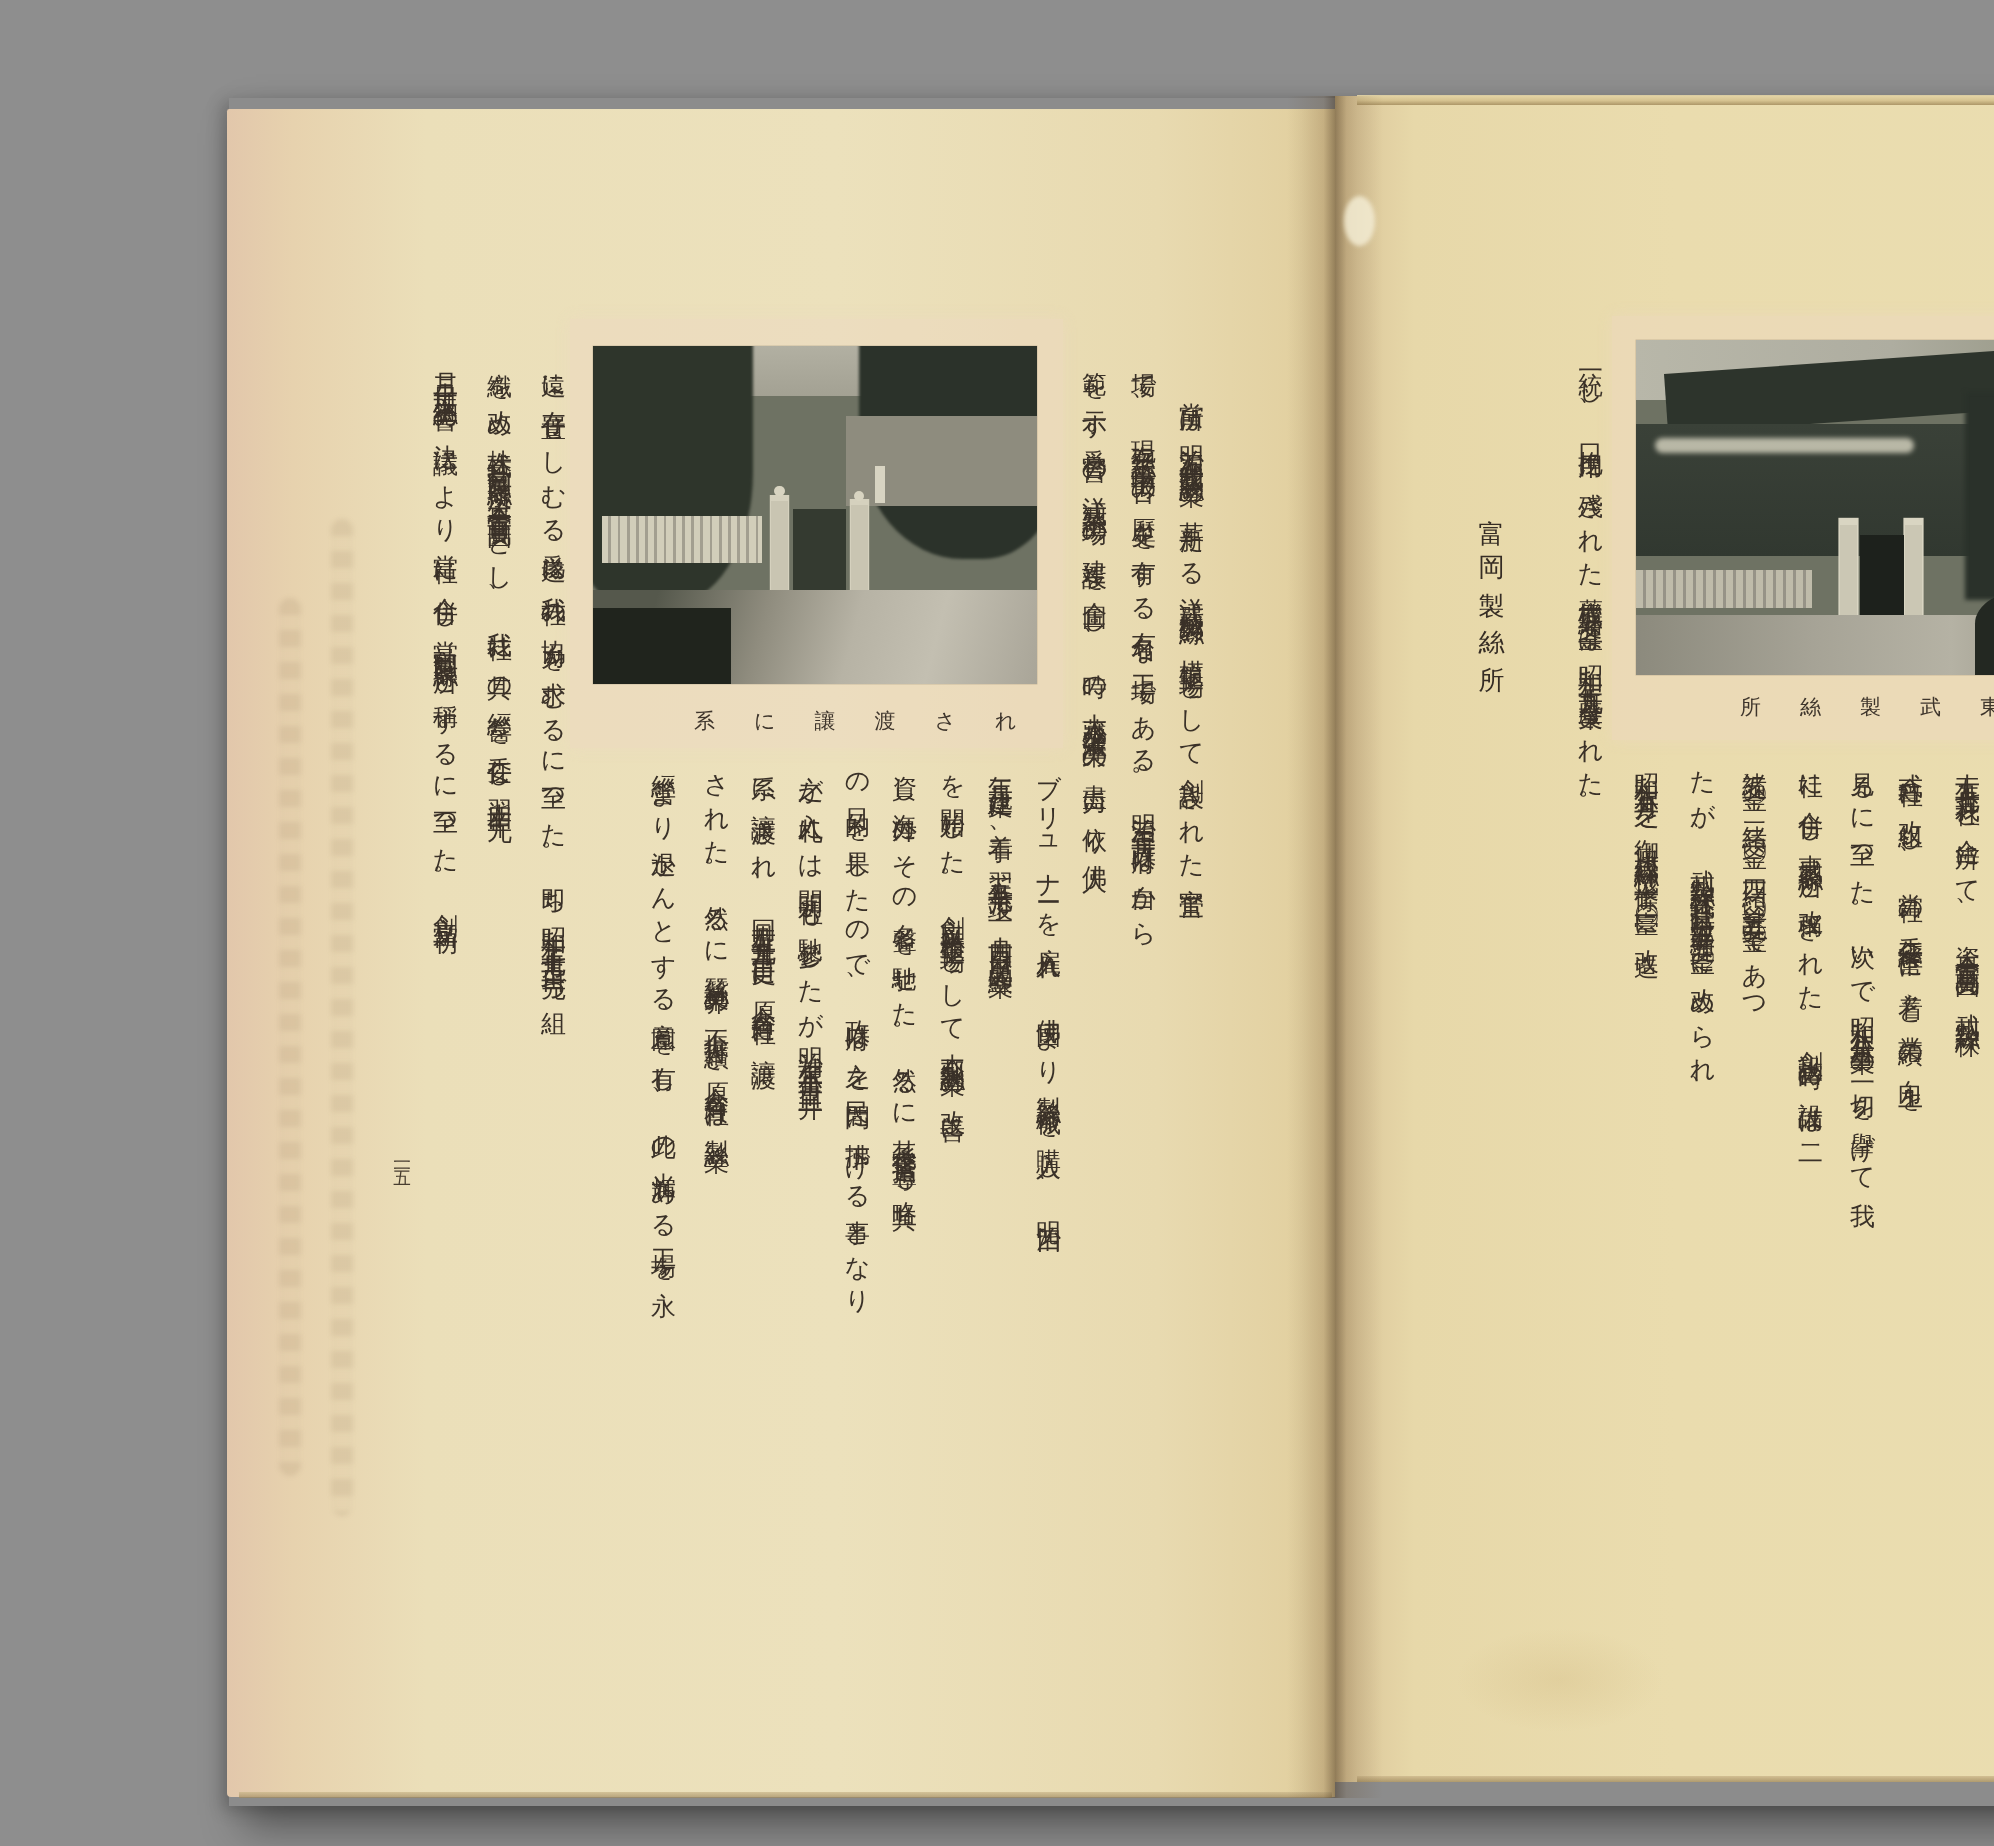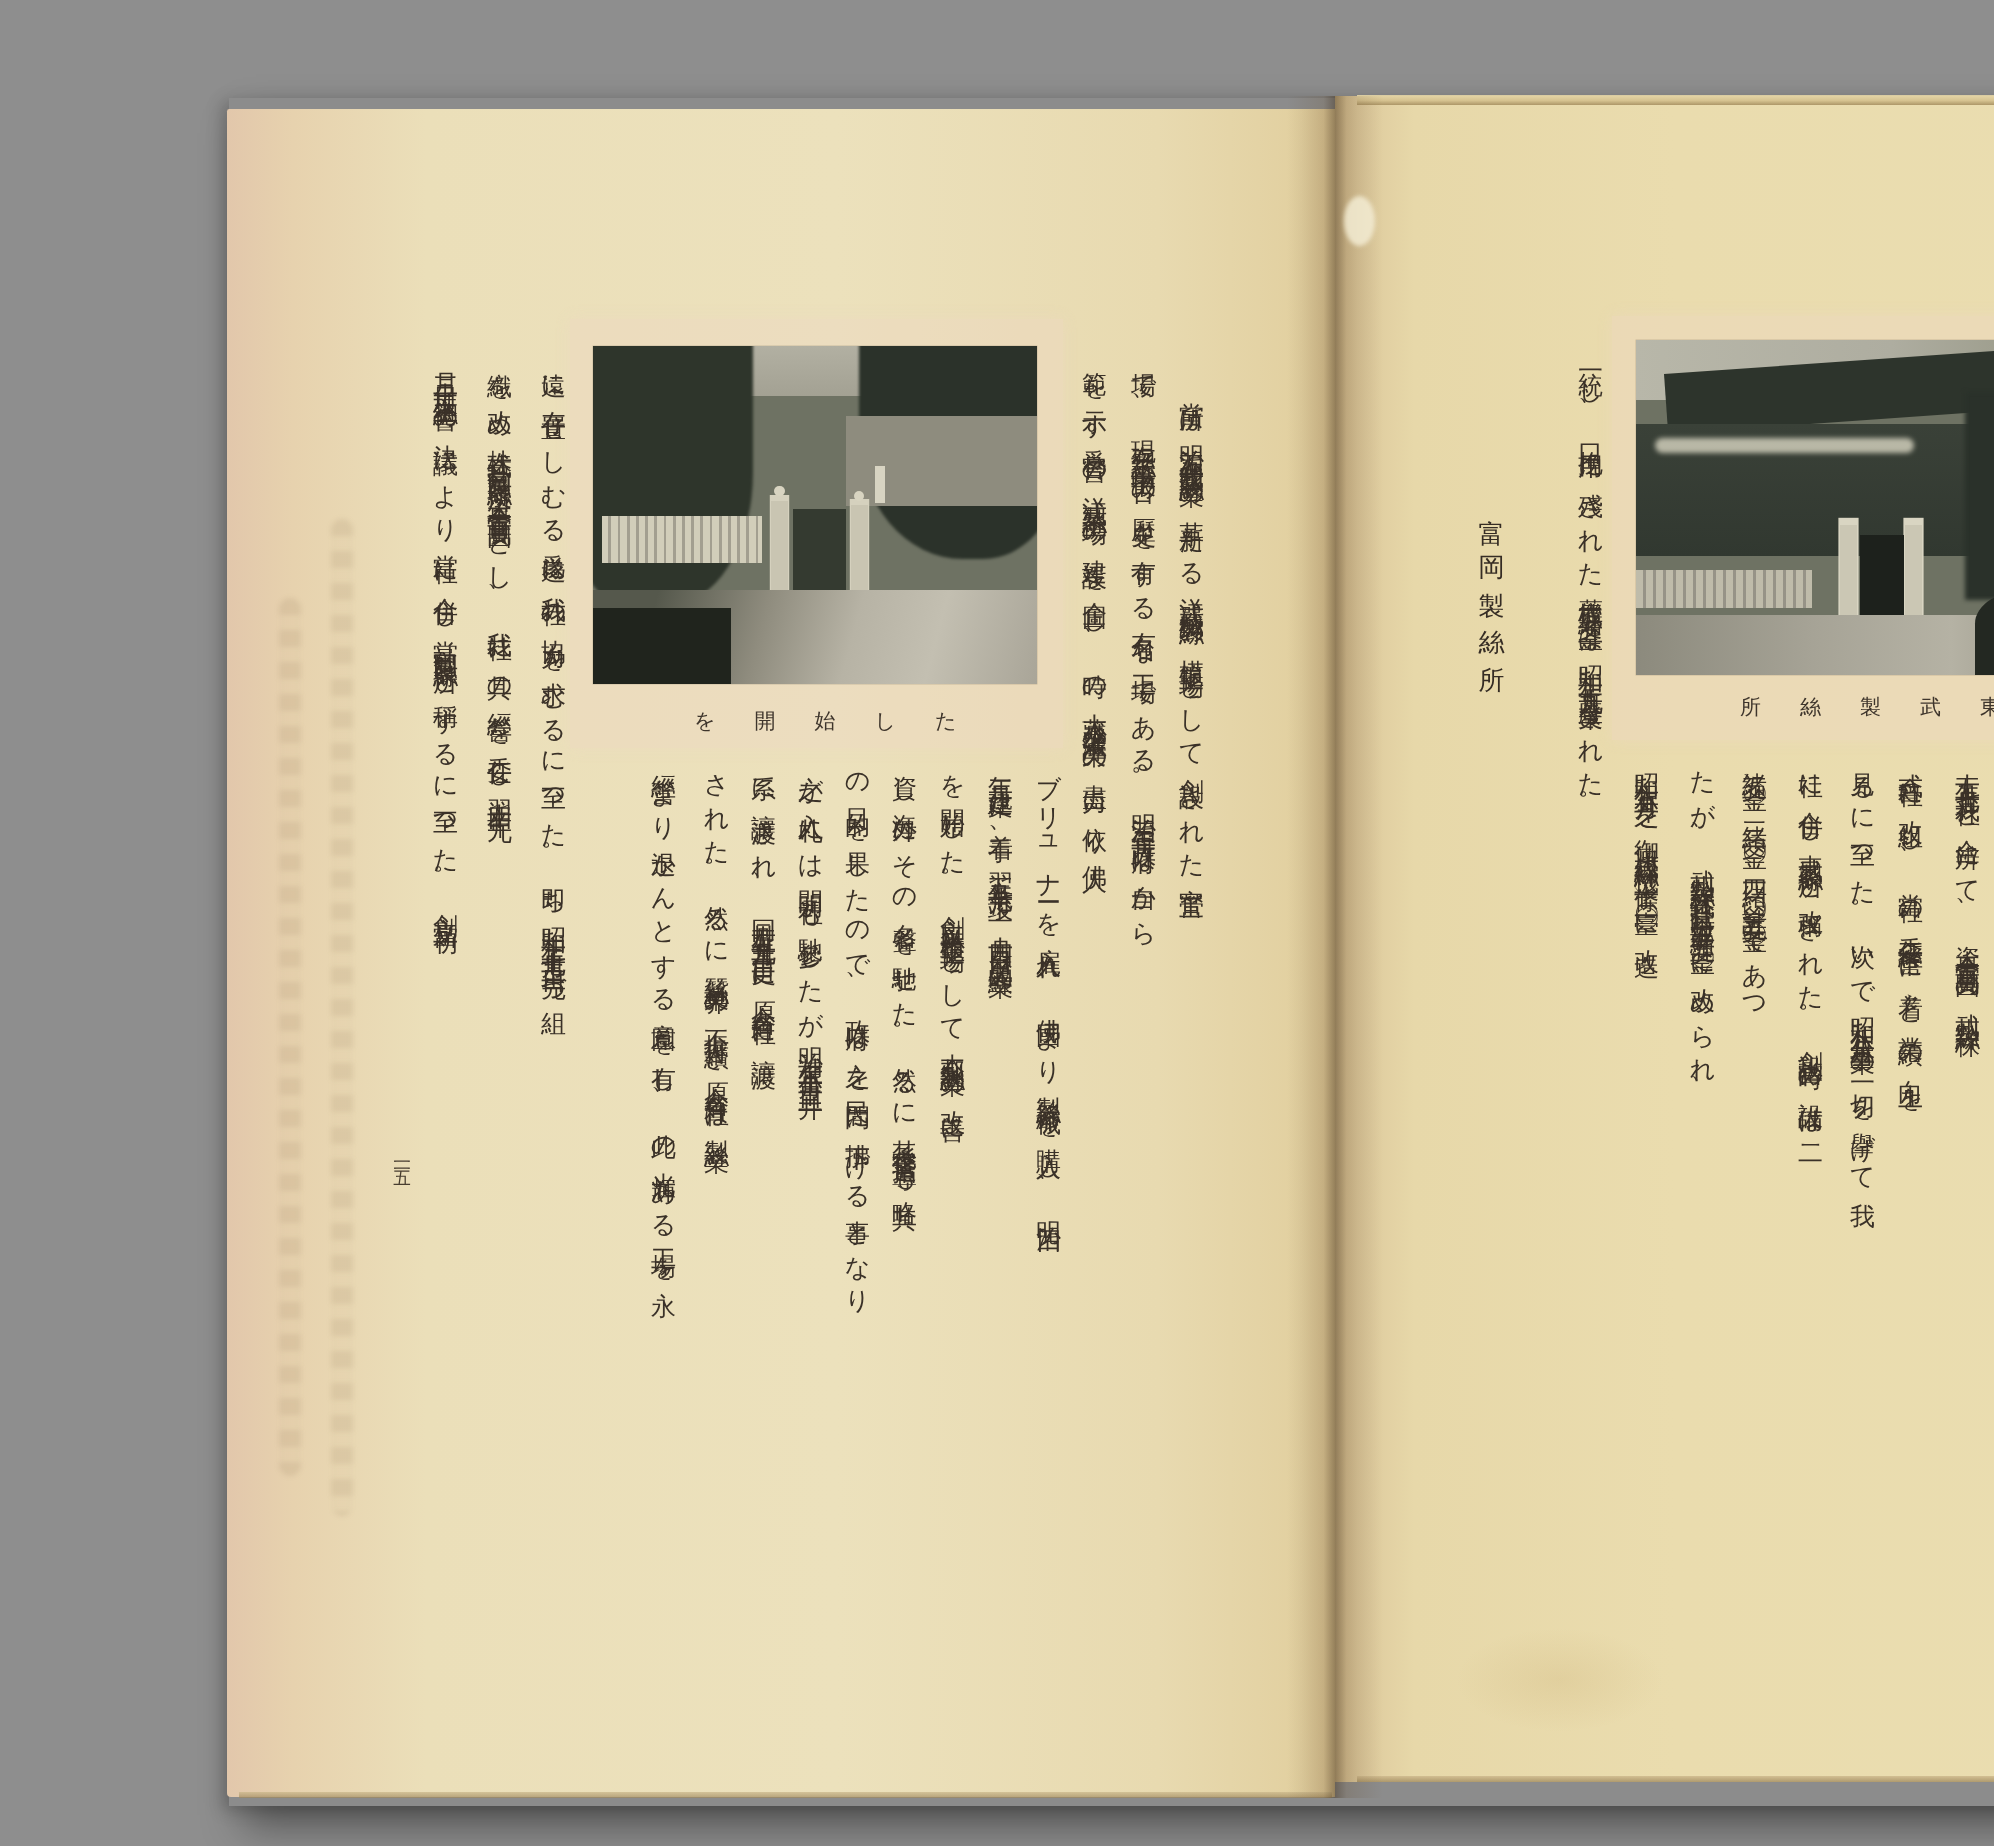--- a/index.html
+++ b/index.html
@@ -157,17 +157,17 @@
   <div class="vcol" style="left:938px; top:756px;">を開始した。創立以來模範工場として本邦製絲業の改善に</div>
   <div class="vcol" style="left:890px; top:756px;">資し海外にその名聲を馳せた。然るに其後官營指導も略其</div>
   <div class="vcol" style="left:843px; top:756px;">の目的を果したので、政府は之を民間に拂下げる事となり</div>
   <div class="vcol" style="left:796px; top:756px;">之が入札には開明社も馳參じたが明治廿六年十月十日三井</div>
   <div class="vcol" style="left:749px; top:756px;">系に讓渡され、同卅五年九月十三日更に原合名會社に讓渡</div>
   <div class="vcol" style="left:702px; top:756px;">された。然るに蠶絲業界の不振打續き原合名會社は製絲業</div>
   <div class="vcol" style="left:649px; top:756px;">經營より退かんとする意圖を有し、此の光輝ある工場を永</div>
   <div class="vcol" style="left:539px; top:353px;">遠に存置せしむる爲遂に我社の協力を求むるに至つた。即ち昭和十三年七月十二日先づ組</div>
   <div class="vcol" style="left:485px; top:353px;">織を改め株式會社富岡製絲所（資本金壹百萬圓）とし、我社に其の經營を委任し翌十四年九</div>
   <div class="vcol" style="left:431px; top:353px;">月三十日株主總會の決議により當社に合併し當社富岡製絲所と稱するに至つた。創立當初</div>
-  <div class="caption" style="left:694px; top:707px;">を開始した</div>
+  <div class="caption" style="left:694px; top:707px;">系に讓渡され</div>
   <div class="pagenum" style="left:390px; top:1153px;">一五一</div>
 
 </div>
 
 
 </body></html>

